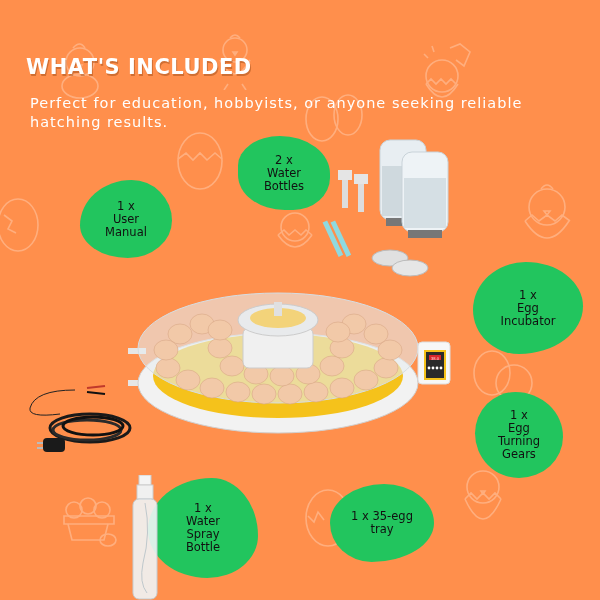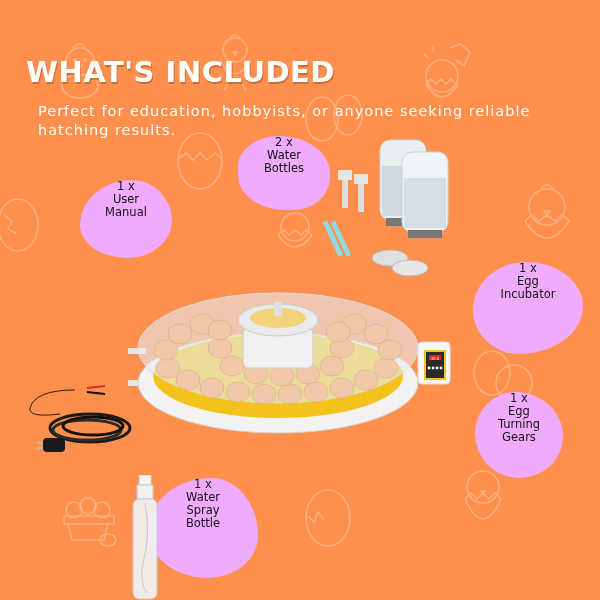--- a/index.html
+++ b/index.html
@@ -1,22 +1,22 @@
 <!DOCTYPE html>
 <html><head>
 <meta charset="utf-8">
 <style>
   html, body { margin:0; padding:0; }
   body { width:600px; height:600px; overflow:hidden; background:#FF8F4C; font-family:"Liberation Sans", sans-serif; }
   .canvas { position:relative; width:600px; height:600px; background:#FF8F4C; overflow:hidden; }
   .deco { position:absolute; opacity:0.28; }
   .deco svg { display:block; }
-  .title { position:absolute; left:26px; top:55px; font-family:"DejaVu Sans", sans-serif; font-weight:bold; font-size:29px; color:#ffffff; letter-spacing:0.5px; text-shadow:1px 2px 0 rgba(150,70,20,0.45); margin:0; }
-  .subtitle { position:absolute; left:26px; top:90px; width:520px; font-family:"DejaVu Sans", sans-serif; font-size:14.5px; line-height:19px; color:#ffffff; letter-spacing:1px; margin:12px; }
-  .blob { position:absolute; background:#f0abfc; display:flex; justify-content:center; text-align:center; }
+  .title { position:absolute; left:26px; top:55px; font-family:"DejaVu Sans", sans-serif; font-weight:bold; font-size:21px; color:#ffffff; letter-spacing:0.5px; text-shadow:1px 2px 0 rgba(150,70,20,0.45); margin:0; }
+  .subtitle { position:absolute; left:26px; top:90px; width:520px; font-family:"DejaVu Sans", sans-serif; font-size:14.5px; line-height:19px; color:#ffffff; letter-spacing:1px; margin:4px; }
+  .blob { position:absolute; background:#22c55e; display:flex; align-items:center; justify-content:center; text-align:center; }
   .blob-label { font-family:"DejaVu Sans", sans-serif; font-size:11.5px; line-height:13px; color:#111111; white-space:pre-line; }
   .product { position:absolute; }
 </style>
 </head>
 <body>
 
 <div class="canvas">
 
   <div class="deco" style="left:55px;top:40px;">
     <svg width="50" height="60" viewBox="0 0 50 60" fill="none" stroke="#fff" stroke-width="1.6">
@@ -140,20 +140,24 @@
 Gears</span>
   </div>
 
   <div class="blob" style="left:148px;top:478px;width:110px;height:100px;border-radius:58% 42% 46% 54% / 52% 58% 42% 48%;">
     <span class="blob-label">1 x
 Water
 Spray
 Bottle</span>
   </div>
 
+  <div class="blob" style="left:330px;top:484px;width:104px;height:78px;border-radius:52% 48% 60% 40% / 50% 50% 50% 50%;">
+    <span class="blob-label">1 x 35-egg
+tray</span>
+  </div>
 
   <div class="product" style="left:300px;top:130px;">
     <svg width="160" height="150" viewBox="0 0 160 150">
       <rect x="80" y="10" width="46" height="80" rx="10" fill="#e8eef2" stroke="#c9d3d9"></rect>
       <rect x="82" y="36" width="42" height="50" fill="#cfd9de"></rect>
       <rect x="86" y="88" width="34" height="8" fill="#777"></rect>
       <rect x="102" y="22" width="46" height="80" rx="10" fill="#eef3f6" stroke="#c9d3d9"></rect>
       <rect x="104" y="48" width="42" height="50" fill="#d5dfe4"></rect>
       <rect x="108" y="100" width="34" height="8" fill="#777"></rect>
       <rect x="38" y="40" width="14" height="10" fill="#e5e5e5"></rect>

